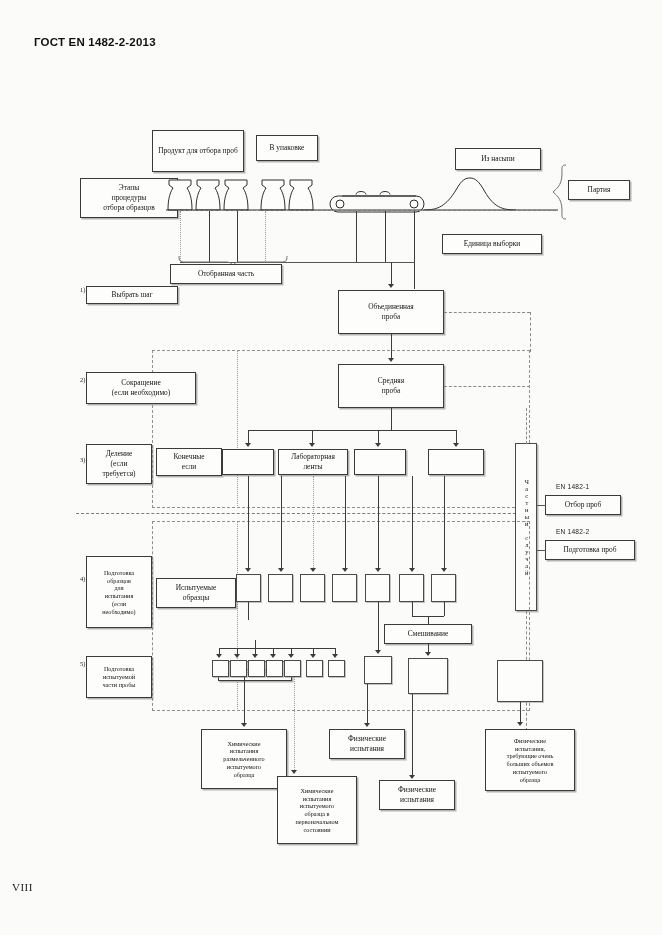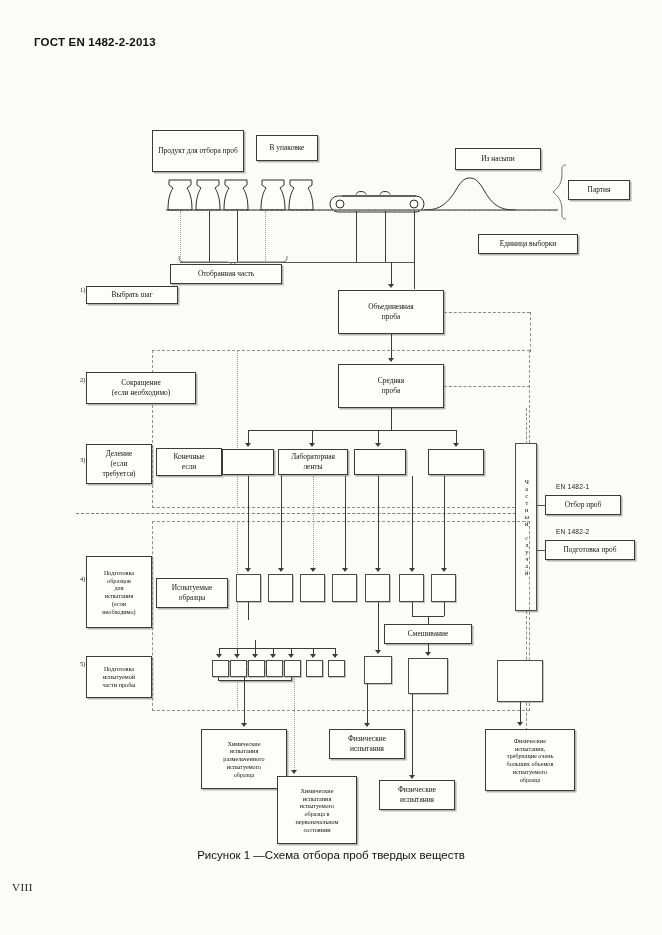--- a/index.html
+++ b/index.html
@@ -126,20 +126,23 @@
 
 
   <div class="box" style="left:455px;top:148px;width:86px;height:22px;">Из насыпи</div>
 
   <div class="box" style="left:568px;top:180px;width:62px;height:20px;">Партия</div>
 
   <svg class="brace" style="left:552px;top:164px;" width="16" height="56" viewBox="0 0 16 56">
     <path d="M14 1 C9 1 10 4 10 10 C10 22 3 26 1 28 C3 30 10 34 10 46 C10 52 9 55 14 55"></path>
   </svg>
 
+  <div class="box" style="left:80px;top:178px;width:98px;height:40px;white-space:pre-line;">Этапы
+процедуры
+отбора образцов</div>
 
   <svg class="ill" style="left:166px;top:176px;" width="392" height="48" viewBox="0 0 392 48">
 
     <g>
       <path class="fillwhite" d="M3 4 h22 v5 l-4 3 c4 6 5 14 5 22 h-24 c0-8 1-16 5-22 l-4-3 z"></path>
       <path class="fillwhite" d="M31 4 h22 v5 l-4 3 c4 6 5 14 5 22 h-24 c0-8 1-16 5-22 l-4-3 z"></path>
       <path class="fillwhite" d="M59 4 h22 v5 l-4 3 c4 6 5 14 5 22 h-24 c0-8 1-16 5-22 l-4-3 z"></path>
       <path class="fillwhite" d="M96 4 h22 v5 l-4 3 c4 6 5 14 5 22 h-24 c0-8 1-16 5-22 l-4-3 z"></path>
       <path class="fillwhite" d="M124 4 h22 v5 l-4 3 c4 6 5 14 5 22 h-24 c0-8 1-16 5-22 l-4-3 z"></path>
     </g>
@@ -164,21 +167,21 @@
 
   <div class="dotv" style="left:180px;top:211px;height:50px;"></div>
   <div class="ln v dk" style="left:209px;top:211px;height:52px;"></div>
   <div class="ln v dk" style="left:237px;top:211px;height:52px;"></div>
   <div class="dotv" style="left:265px;top:211px;height:50px;"></div>
   <div class="ln v dk" style="left:356px;top:211px;height:52px;"></div>
   <div class="ln v dk" style="left:385px;top:211px;height:52px;"></div>
   <div class="ln v dk" style="left:414px;top:211px;height:78px;"></div>
   <div class="ln h" style="left:180px;top:262px;width:235px;"></div>
 
-  <div class="box" style="left:442px;top:234px;width:100px;height:20px;margin-left:36px;">Единица выборки</div>
+  <div class="box" style="left:442px;top:234px;width:100px;height:20px;">Единица выборки</div>
 
   <svg class="brace" style="left:178px;top:255px;" width="110" height="14" viewBox="0 0 110 14">
     <path d="M1 1 C1 6 2 7 7 7 L48 7 C53 7 55 9 55 13 C55 9 57 7 62 7 L103 7 C108 7 109 6 109 1"></path>
   </svg>
 
   <div class="box" style="left:170px;top:264px;width:112px;height:20px;">Отобранная часть</div>
 
   <div class="stage-no" style="left:80px;top:286px;">1)</div>
   <div class="box" style="left:86px;top:286px;width:92px;height:18px;">Выбрать шаг</div>
 
@@ -274,21 +277,21 @@
   <div class="arr" style="left:441px;top:568px;"></div>
 
   <div class="stage-no" style="left:80px;top:575px;">4)</div>
   <div class="box xs" style="left:86px;top:556px;width:66px;height:72px;white-space:pre-line;">Подготовка
 образцов
 для
 испытания
 (если
 необходимо)</div>
 
-  <div class="box" style="left:156px;top:578px;width:72px;height:30px;white-space:pre-line;">Испытуемые
+  <div class="box" style="left:156px;top:578px;width:80px;height:30px;white-space:pre-line;">Испытуемые
 образцы</div>
 
   <div class="box empty thin" style="left:236px;top:574px;width:25px;height:28px;"></div>
   <div class="box empty thin" style="left:268px;top:574px;width:25px;height:28px;"></div>
   <div class="box empty thin" style="left:300px;top:574px;width:25px;height:28px;"></div>
   <div class="box empty thin" style="left:332px;top:574px;width:25px;height:28px;"></div>
   <div class="box empty thin" style="left:365px;top:574px;width:25px;height:28px;"></div>
   <div class="box empty thin" style="left:399px;top:574px;width:25px;height:28px;"></div>
   <div class="box empty thin" style="left:431px;top:574px;width:25px;height:28px;"></div>
 
@@ -377,17 +380,16 @@
   <div class="box" style="left:379px;top:780px;width:76px;height:30px;white-space:pre-line;">Физические
 испытания</div>
 
   <div class="box xs" style="left:485px;top:729px;width:90px;height:62px;white-space:pre-line;">Физические
 испытания,
 требующие очень
 больших объемов
 испытуемого
 образца</div>
 
-  <div id="figure-caption">Рисунок 1 —Схема отбора проб твердых веществ</div>
 
   <div id="page-number">VIII</div>
 
 </div>
 
 </body></html>

